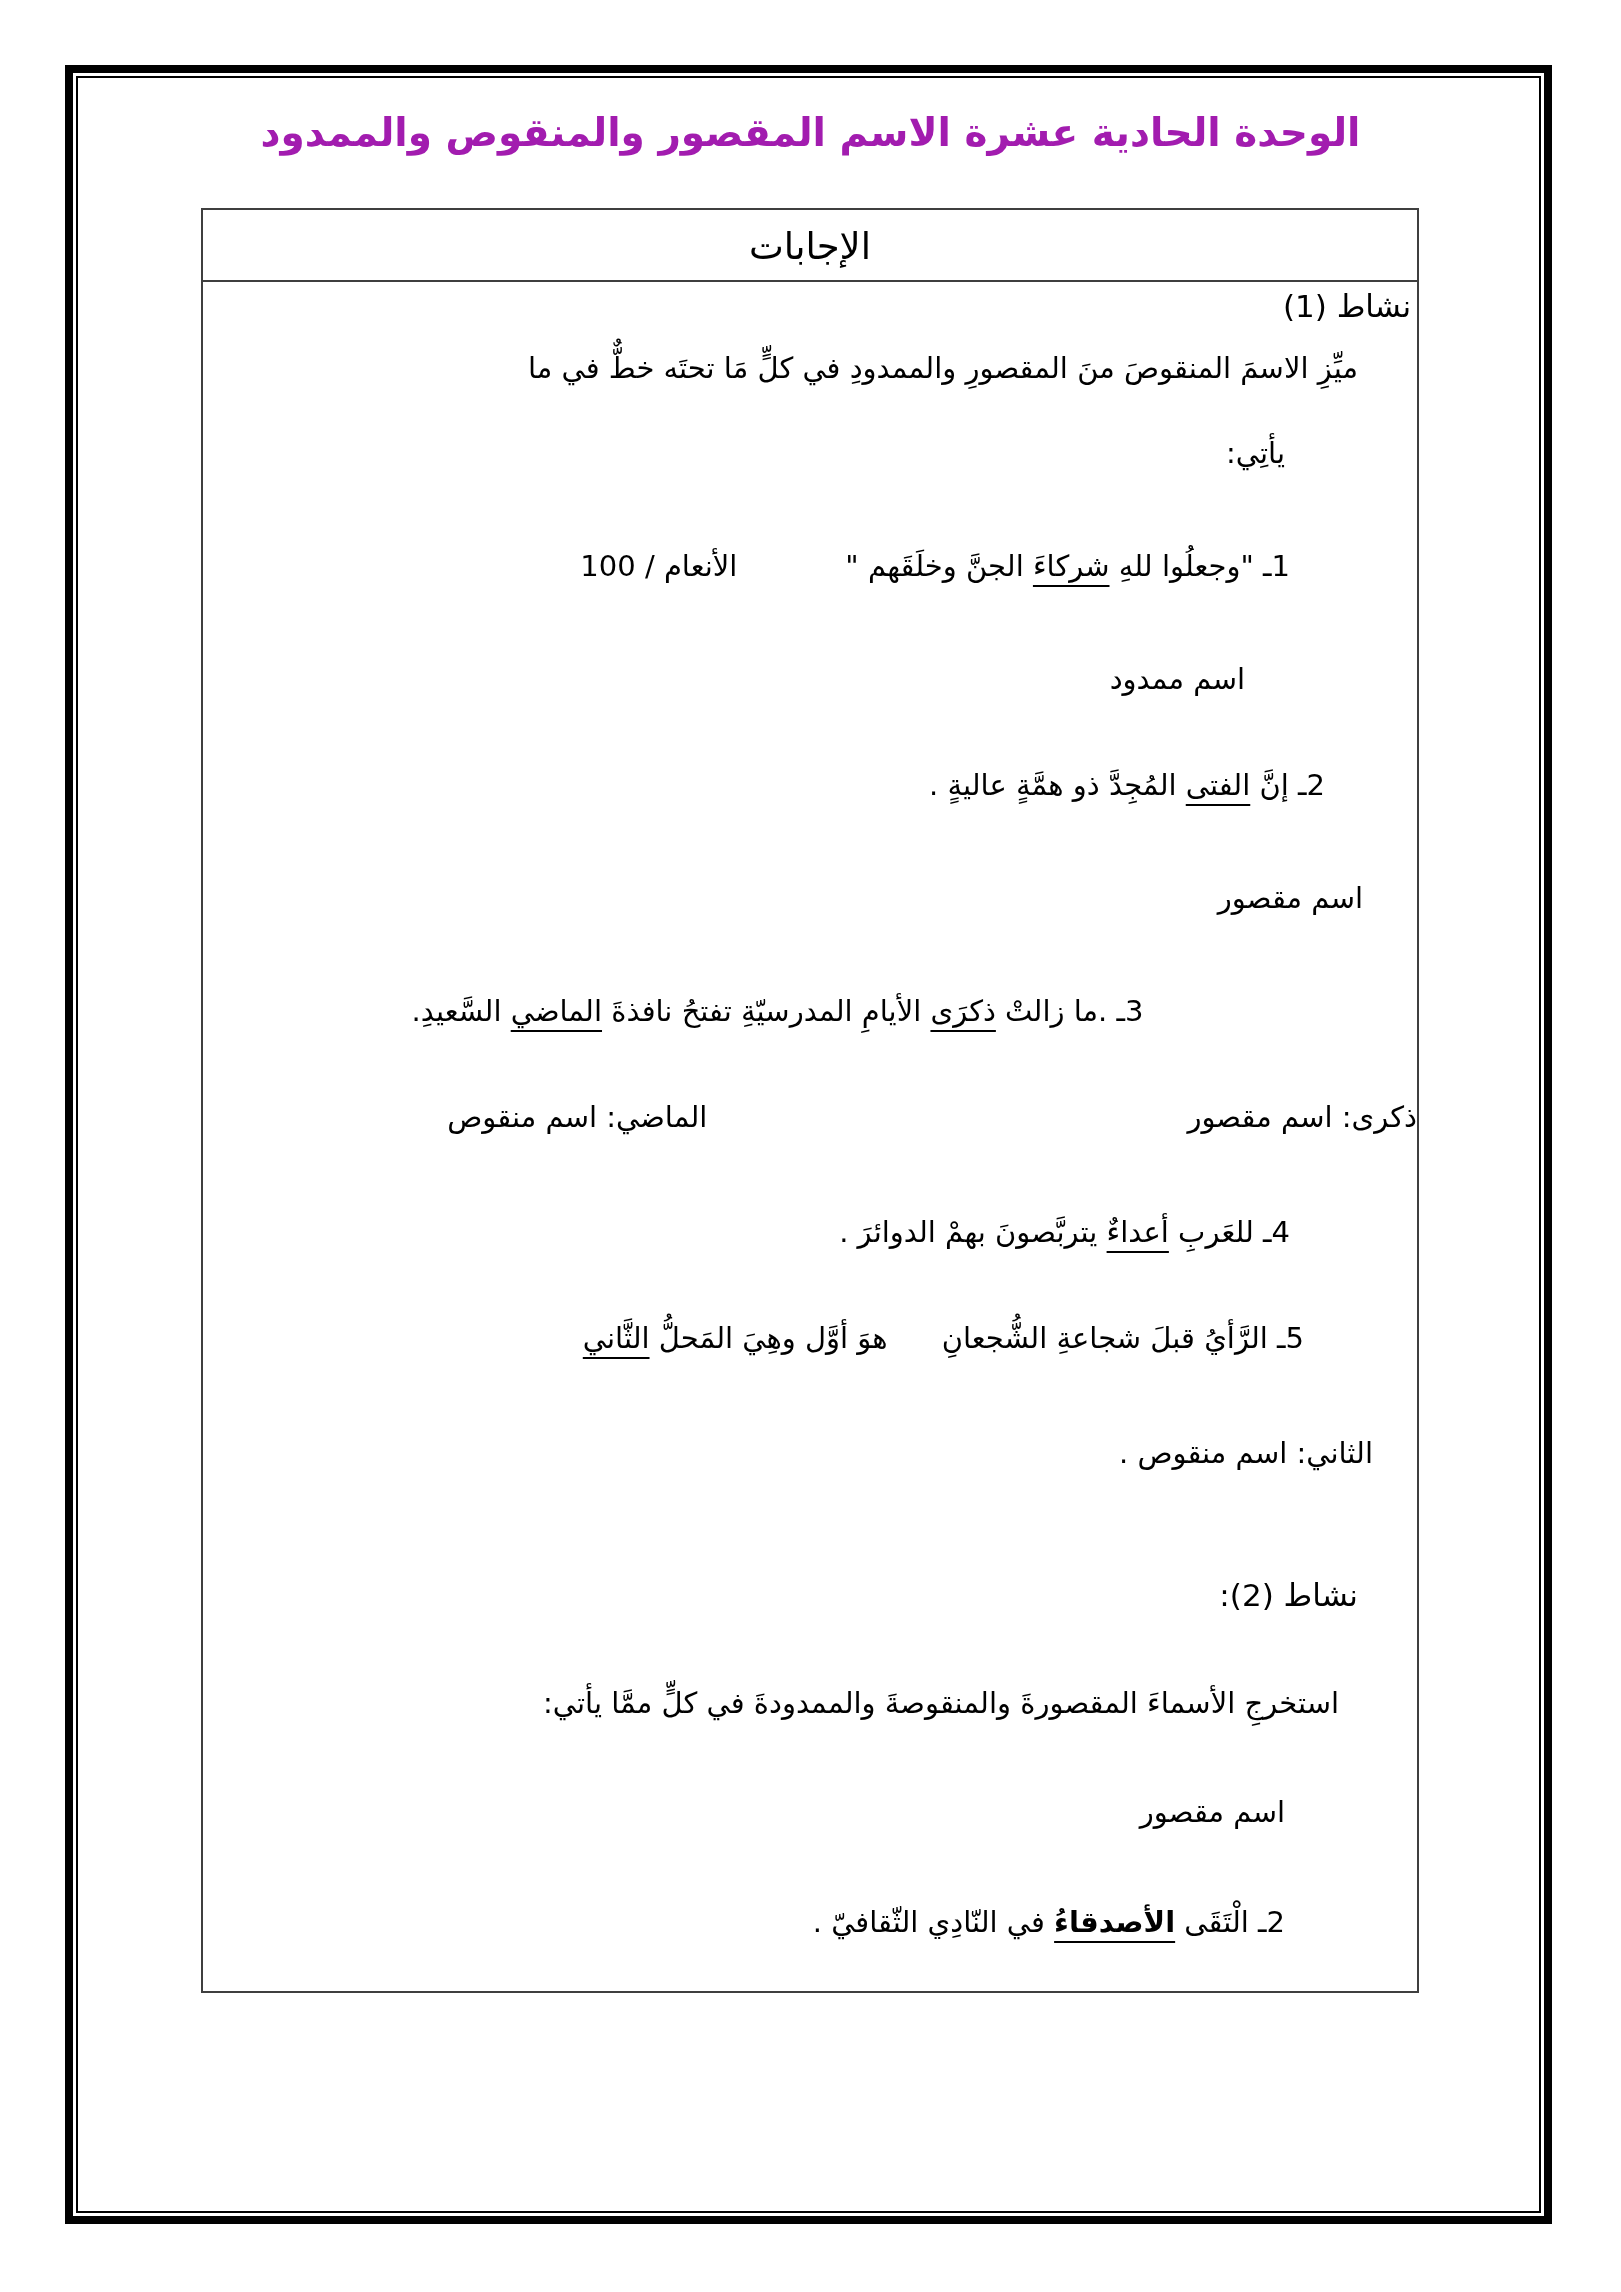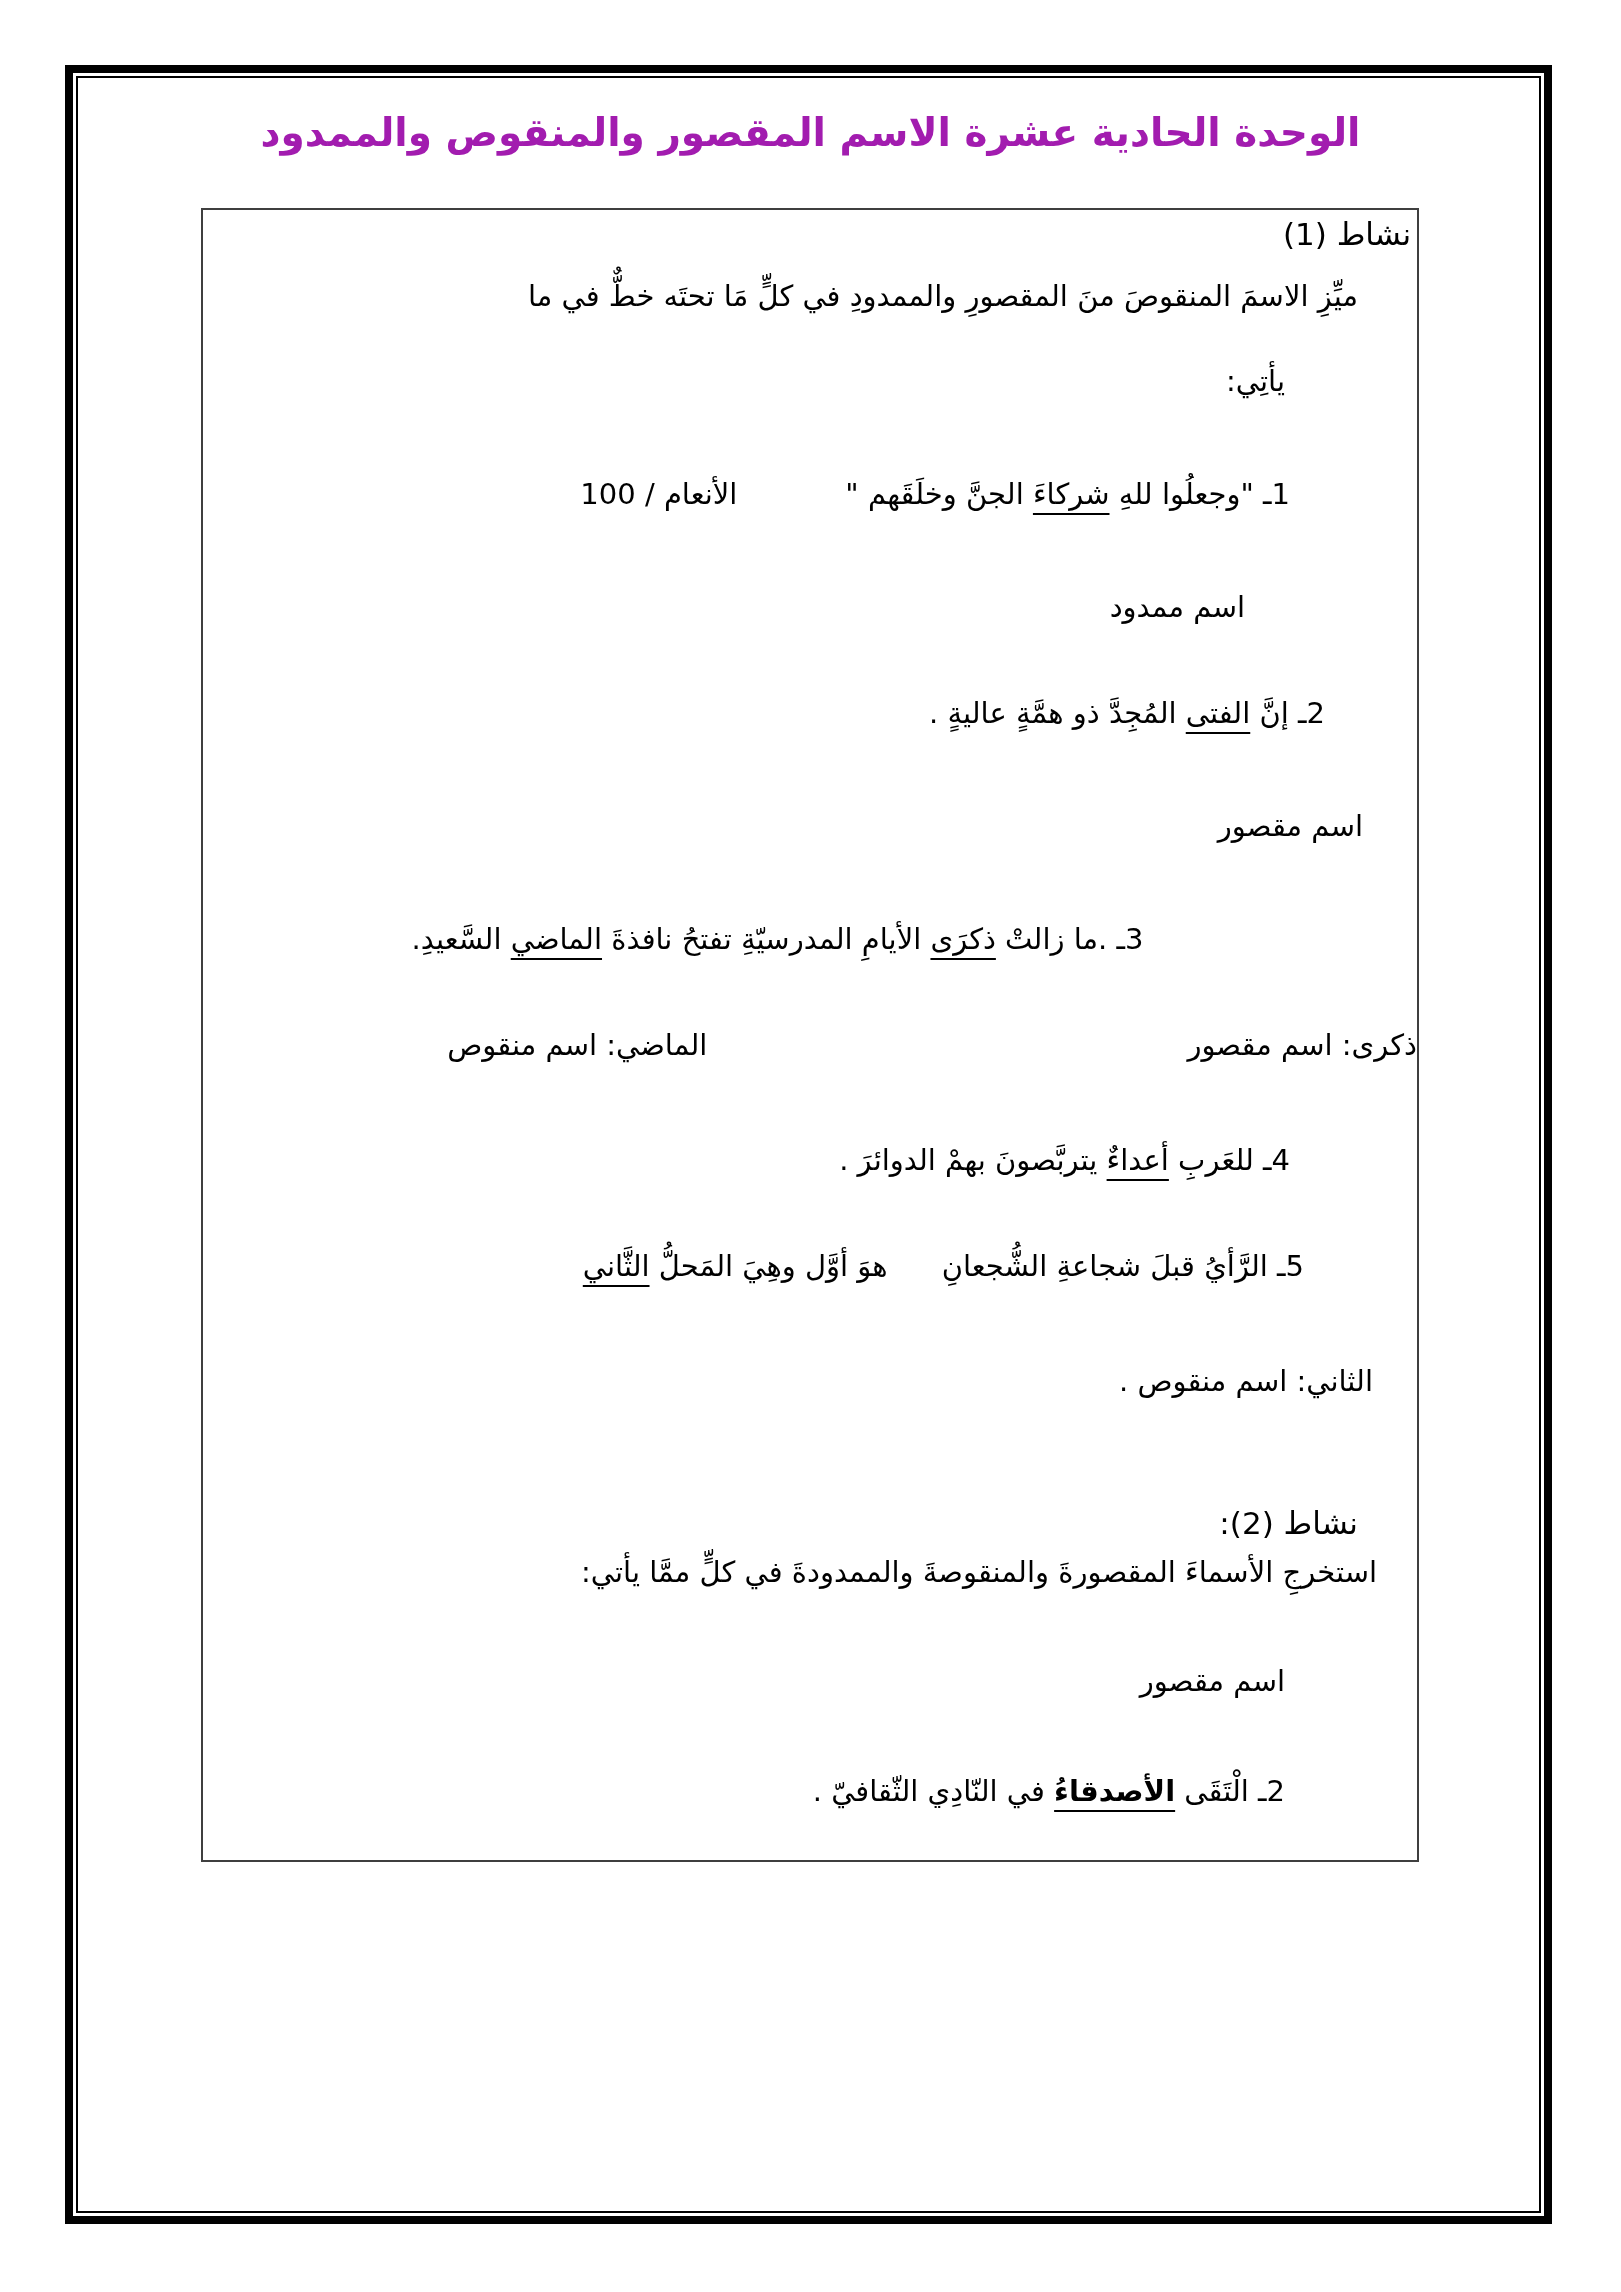--- a/index.html
+++ b/index.html
@@ -34,40 +34,41 @@
   .q1-sentence{margin-top:64px;padding-right:127px;}
   .q1-answer{margin-top:64px;padding-right:172px;}
   .q2-sentence{margin-top:57px;padding-right:92px;}
   .q2-answer{margin-top:64px;padding-right:54px;}
   .q3-sentence{margin-top:64px;padding-right:65px;text-align:center;}
   .q3-answer{margin-top:57px;}
   .q4-sentence{margin-top:66px;padding-right:127px;}
   .q5-sentence{margin-top:57px;padding-right:113px;}
   .q5-answer{margin-top:66px;padding-right:44px;}
   .activity2-label{margin-top:93px;padding-right:59px;font-size:31px;}
-  .activity2-instruction{padding-right:40px;}
+  .activity2-instruction{margin-top:59px;padding-right:78px;}
   .q6-sentence{margin-top:66px;padding-right:132px;}
   .q6-answer{margin-top:60px;padding-right:132px;}
   .q7-sentence{margin-top:61px;padding-right:132px;}
 
   .q1-sentence .gap{width:108px;}
   .q3-answer .gap{width:480px;}
   .q5-sentence .gap{width:54px;}
   .q6-sentence .gap{width:44px;}
 </style>
 </head>
 <body>
 
 <div class="frame">
   <div class="frame-inner"></div>
 </div>
 
 <div class="title" style="color: #a21caf;">الوحدة الحادية عشرة الاسم المقصور والمنقوص والممدود</div>
 
 <div class="answers">
+  <div class="thead">الإجابات</div>
   <div class="tbody">
       <div class="bodyline activity1-label"><span>نشاط (1)</span></div>
       <div class="bodyline activity1-instruction"><span>ميِّزِ الاسمَ المنقوصَ منَ المقصورِ والممدودِ في كلٍّ مَا تحتَه خطٌّ في ما</span></div>
       <div class="bodyline activity1-instruction-cont"><span>يأتِي:</span></div>
       <div class="bodyline q1-sentence"><span>1ـ "وجعلُوا للهِ </span><span class="u">شركاءَ</span><span> الجنَّ وخلَقَهم "</span><span class="gap"></span><span>الأنعام / 100</span></div>
       <div class="bodyline q1-answer"><span>اسم ممدود</span></div>
       <div class="bodyline q2-sentence"><span>2ـ إنَّ </span><span class="u">الفتى</span><span> المُجِدَّ ذو همَّةٍ عاليةٍ .</span></div>
       <div class="bodyline q2-answer"><span>اسم مقصور</span></div>
       <div class="bodyline q3-sentence"><span>3ـ .ما زالتْ </span><span class="u">ذكرَى</span><span> الأيامِ المدرسيّةِ تفتحُ نافذةَ </span><span class="u">الماضي</span><span> السَّعيدِ.</span></div>
       <div class="bodyline q3-answer"><span>ذكرى: اسم مقصور</span><span class="gap"></span><span>الماضي: اسم منقوص</span></div>

